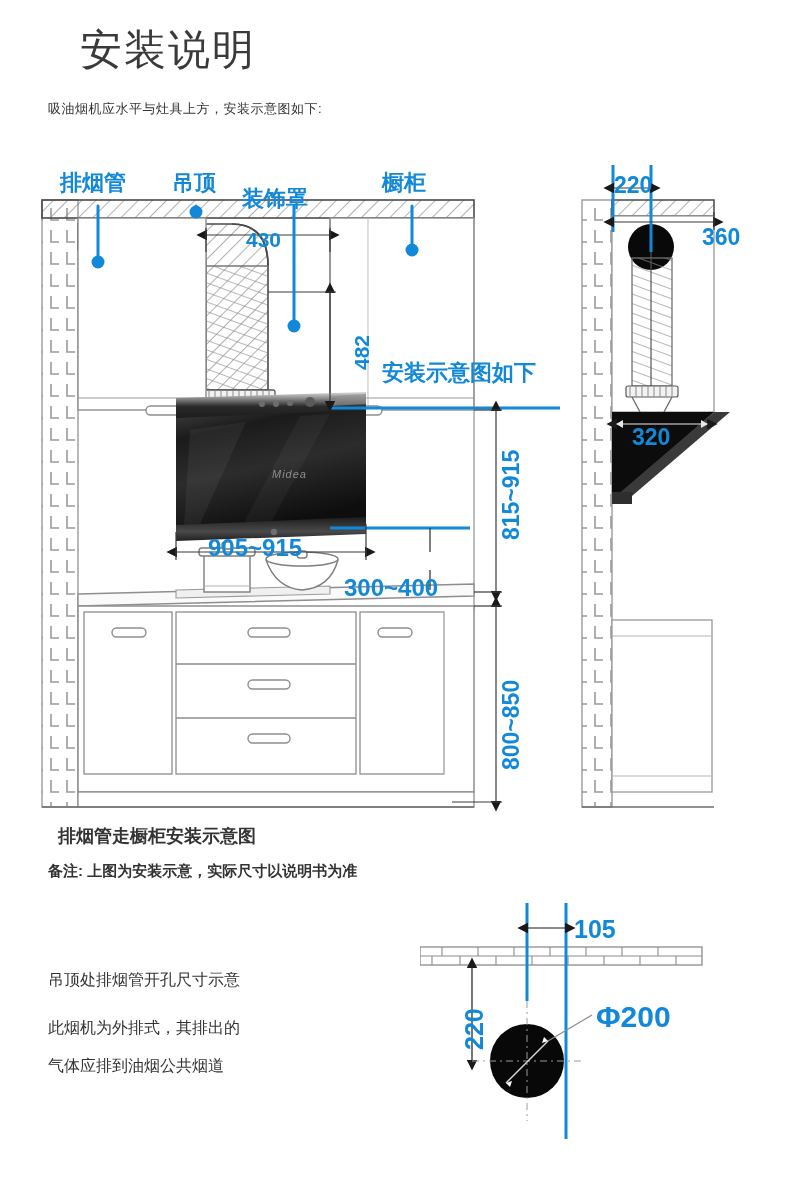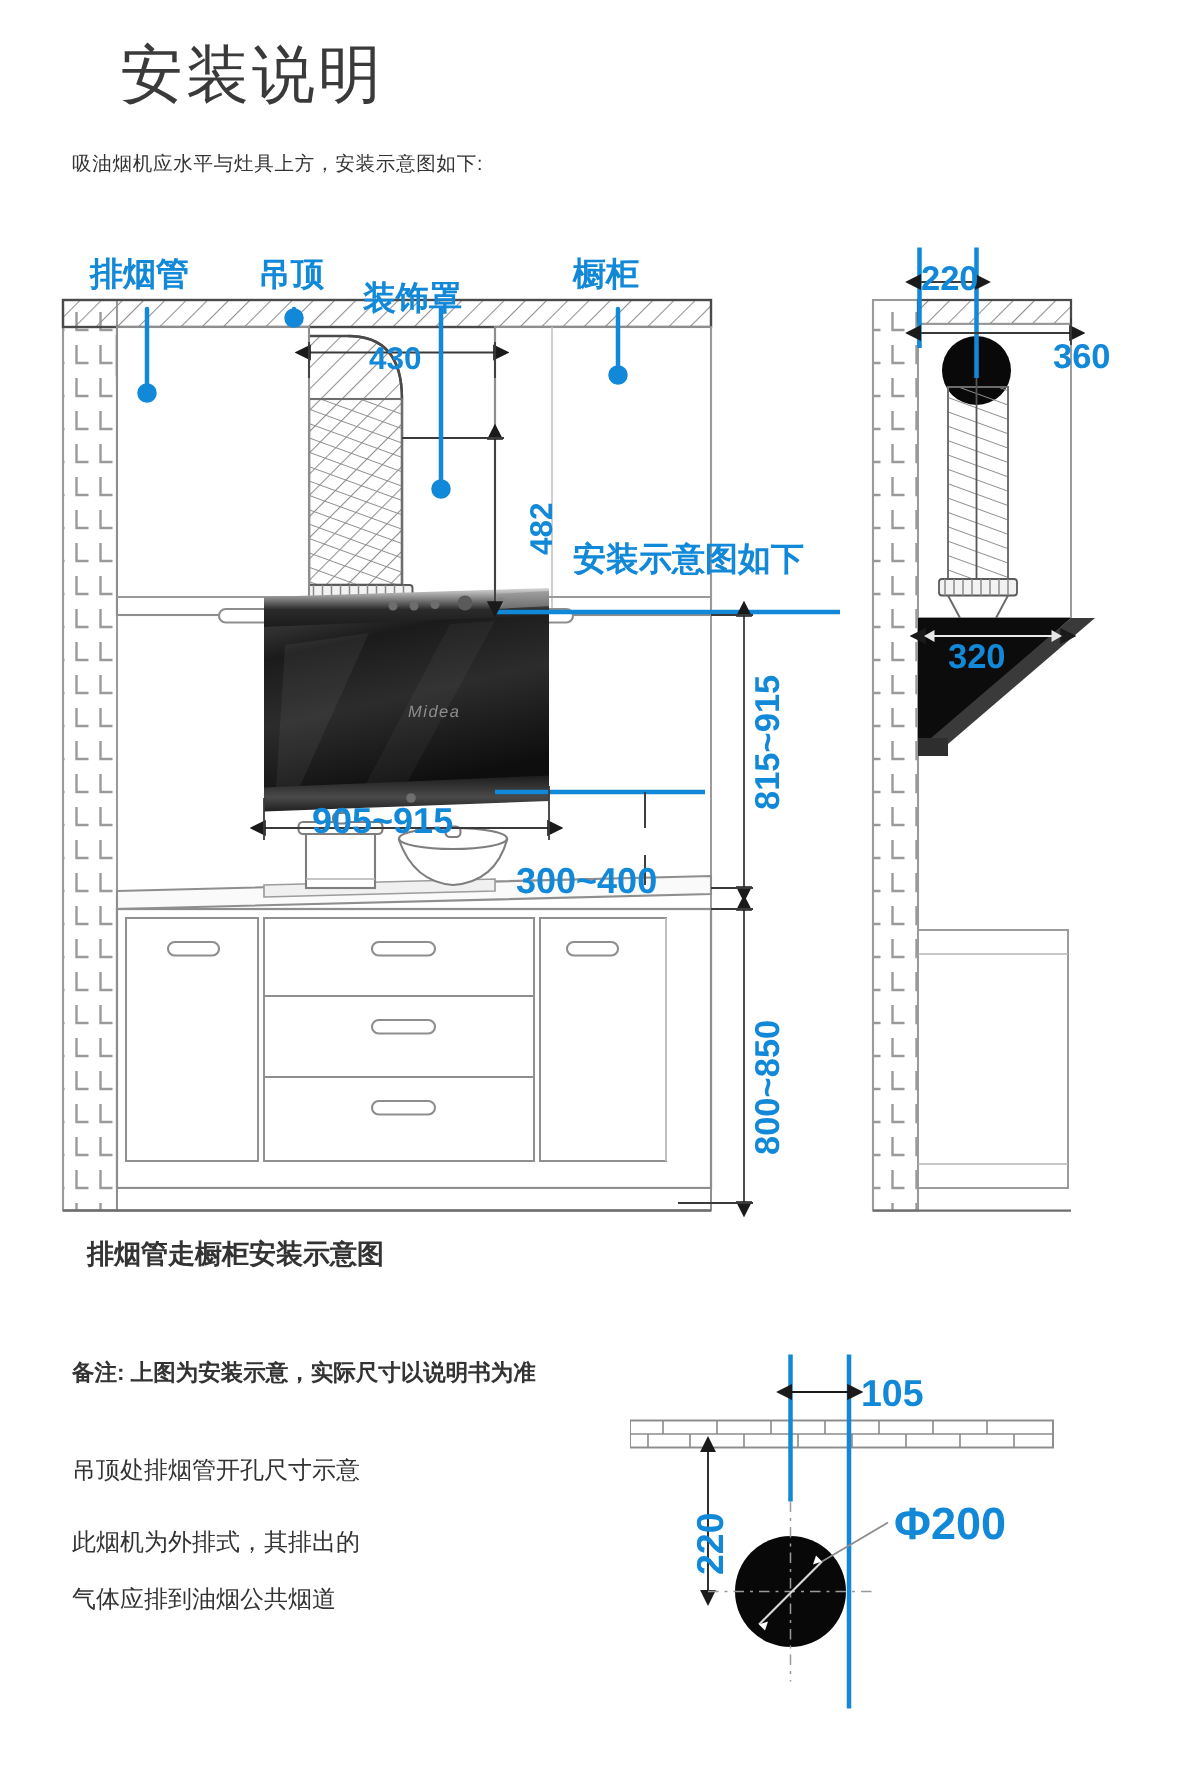--- a/index.html
+++ b/index.html
@@ -6,21 +6,21 @@
   body{width:790px;height:1180px;position:relative;overflow:hidden;
        font-family:"Liberation Sans","DejaVu Sans",sans-serif;color:#2b2b2b;}
   .abs{position:absolute;}
   #page-title{left:48px;top:22px;font-size:42px;font-weight:400;letter-spacing:2px;color:#3a3a3a;margin-left:32px;}
   #subtitle{left:48px;top:100px;font-size:13px;color:#333;letter-spacing:.5px;}
   .bluelbl{color:#1288d8;font-weight:700;}
   .calloutlbl{font-size:22px;font-family:Liberation Mono, monospace;}
   .dimtxt{color:#1288d8;font-weight:700;font-size:21px;white-space:nowrap;}
   .vert{transform:rotate(-90deg);transform-origin:left top;}
   .caption{font-size:18px;color:#333;font-weight:700;}
-  .note{font-size:15px;color:#333;font-weight:700;margin-top:44px;}
+  .note{font-size:15px;color:#333;font-weight:700;}
   .btxt{font-size:16px;color:#333;}
   svg{display:block;}
   .hl{stroke:#1288d8;stroke-width:3;}
   .lead{stroke:#1288d8;stroke-width:3;fill:none;}
   .dot{fill:#1288d8;}
 </style>
 </head>
 <body>
 
 <div class="abs" id="page-title">安装说明</div>

